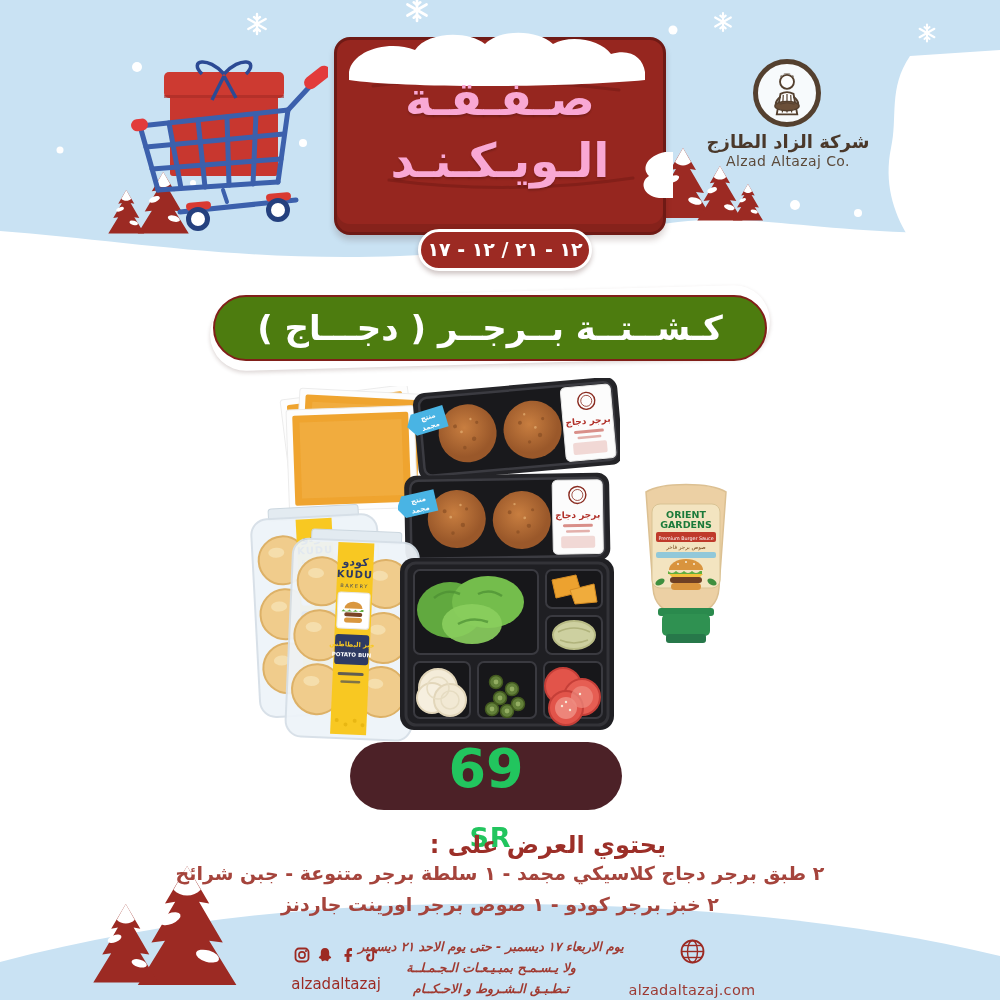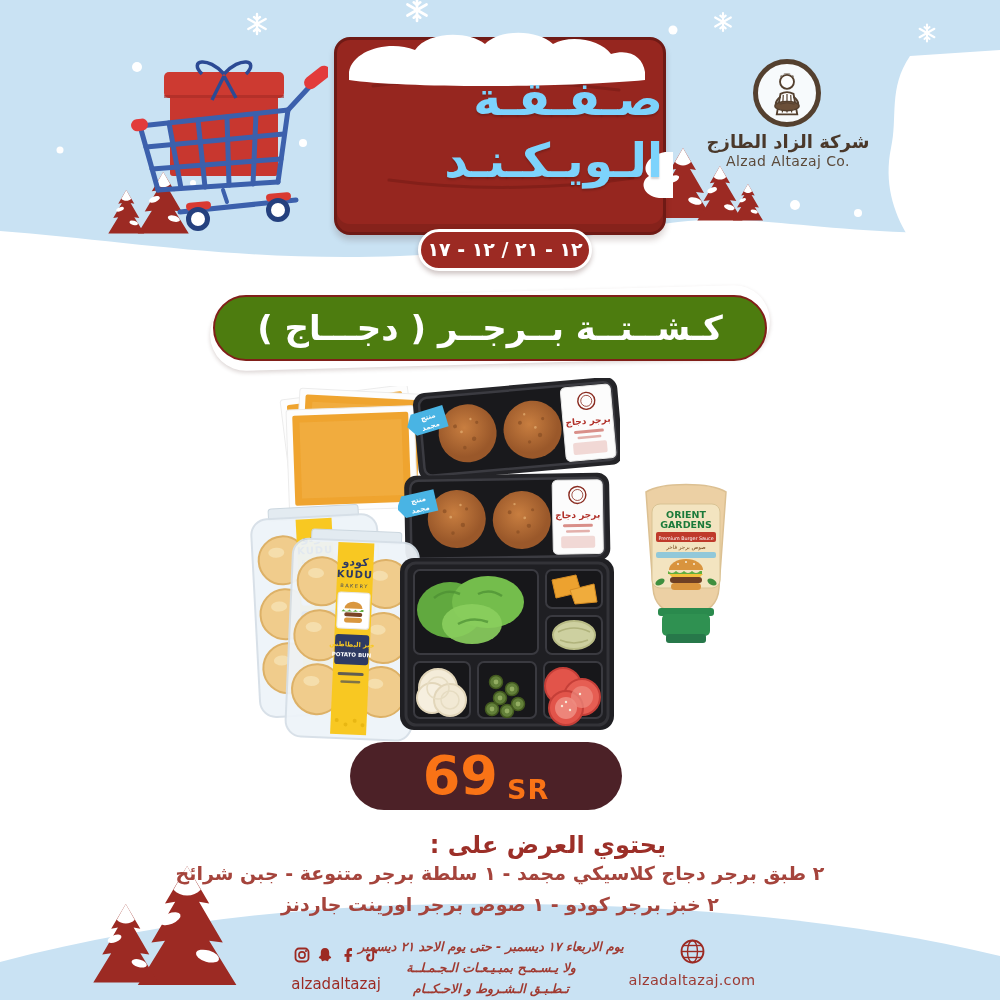--- a/index.html
+++ b/index.html
@@ -4,21 +4,21 @@
 <style>
   html,body{margin:0;padding:0;background:#fff;}
   .stage{position:relative;width:1000px;height:1000px;overflow:hidden;background:#fff;
          font-family:"DejaVu Sans",sans-serif;}
   .abs{position:absolute;}
   svg text{font-family:"DejaVu Sans",sans-serif;}
 
   
   .sign{left:334px;top:37px;width:326px;height:192px;background:#96261f;
         border:3px solid #6f1a15;border-radius:16px;box-shadow:0 5px 6px rgba(60,20,15,.18), inset 0 -8px 0 rgba(0,0,0,.10);}
-  .sign-title{position:absolute;left:0;top:28px;width:100%;text-align:right;color:#7dd3fc;
+  .sign-title{position:absolute;left:0;top:28px;width:100%;text-align:center;color:#f9a8d4;
         font-size:47px;font-weight:bold;line-height:1.32;text-shadow:0 2px 2px rgba(0,0,0,.18);}
   .date-pill{left:418px;top:229px;width:168px;height:36px;background:#9c2a23;border:3px solid #fff;
         border-radius:21px;color:#fff;font-size:19px;font-weight:bold;text-align:center;line-height:34px;
         box-shadow:0 3px 5px rgba(60,20,15,.25);}
 
   
   .logo-circle{left:753px;top:59px;width:68px;height:68px;border-radius:50%;
         border:5px solid #54402f;background:#f7fafc;box-sizing:border-box;display:flex;align-items:center;justify-content:center;}
   .logo-text{left:702px;top:131px;width:172px;text-align:center;}
   .logo-ar{font-size:18px;font-weight:bold;color:#4a382a;}
@@ -27,39 +27,39 @@
   
   .offer{left:210px;top:292px;width:560px;height:72px;}
   .offer-back{position:absolute;left:0;top:0;width:100%;height:100%;background:#fff;border-radius:38px;
         transform:rotate(-1.6deg);box-shadow:0 2px 4px rgba(60,20,15,.18);}
   .offer-main{position:absolute;left:3px;top:3px;right:3px;bottom:3px;background:#4d7c0f;border:2px solid #811f19;
         border-radius:34px;display:flex;align-items:center;justify-content:center;color:#fff;
         font-size:34px;font-weight:bold;}
 
   
   .price{left:350px;top:742px;width:272px;height:68px;background:#4c2127;border-radius:34px;
-        display:flex;align-items:center;justify-content:center;color:#f97316;}
+        display:flex;align-items:center;justify-content:flex-start;color:#22c55e;flex-direction:column;}
   .price-amount{font-size:54px;font-weight:bold;line-height:1;}
   .price-cur{font-size:27px;font-weight:bold;margin-left:9px;margin-top:26px;letter-spacing:1px;}
 
   
   .contents-heading{left:0;top:831px;width:100%;text-align:center;color:#9c2f28;font-size:24px;font-weight:bold;margin-left:48px;}
   .contents-line1{left:0;top:862px;width:100%;text-align:center;color:#a5443c;font-size:19px;font-weight:bold;}
   .contents-line2{left:0;top:893px;width:100%;text-align:center;color:#a5443c;font-size:19px;font-weight:bold;}
 
   
   .social{left:256px;top:947px;width:160px;text-align:center;}
   .social-icons{display:flex;justify-content:center;gap:7px;}
   .social-icons svg{display:block;}
   .social-handle{margin-top:12px;font-size:15px;color:#9c2a23;}
   .terms-block{left:326px;top:936px;width:330px;text-align:center;color:#a03a31;
         font-size:12.5px;font-weight:bold;line-height:21px;font-style:italic;}
   .site-block{left:612px;top:938px;width:160px;text-align:center;}
   .site-block .globe{display:inline-block;}
-  .site-url{margin-top:3px;font-size:14.5px;color:#9c3a33;letter-spacing:.3px;}
+  .site-url{margin-top:13px;font-size:14.5px;color:#9c3a33;letter-spacing:.3px;}
 
   .products{left:230px;top:378px;width:545px;height:372px;}
 </style>
 </head>
 <body>
 
 <div class="stage">
 
   <svg class="abs" style="left:0;top:0;z-index:0" width="1000" height="1000" viewBox="0 0 1000 1000">
     <defs>

